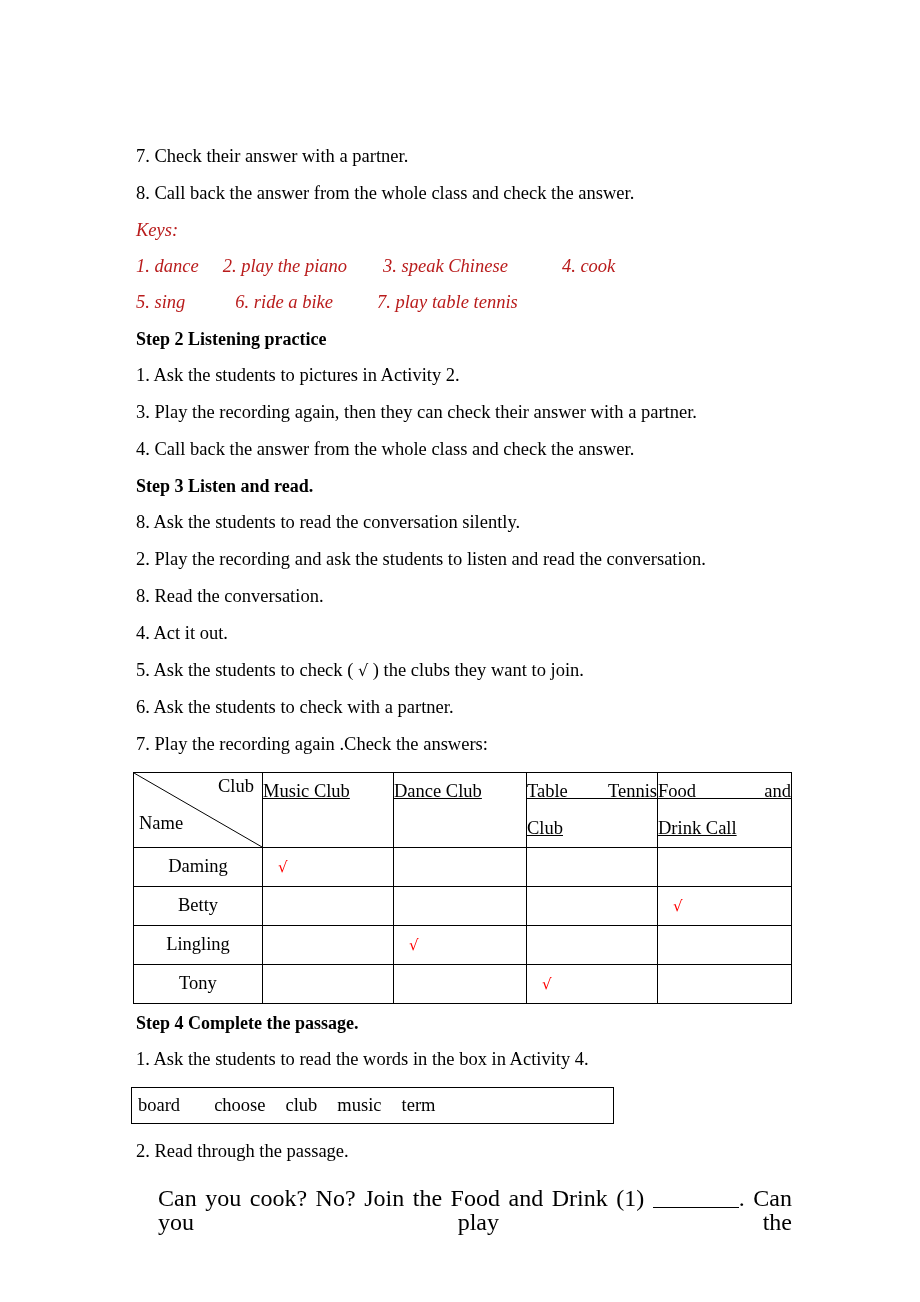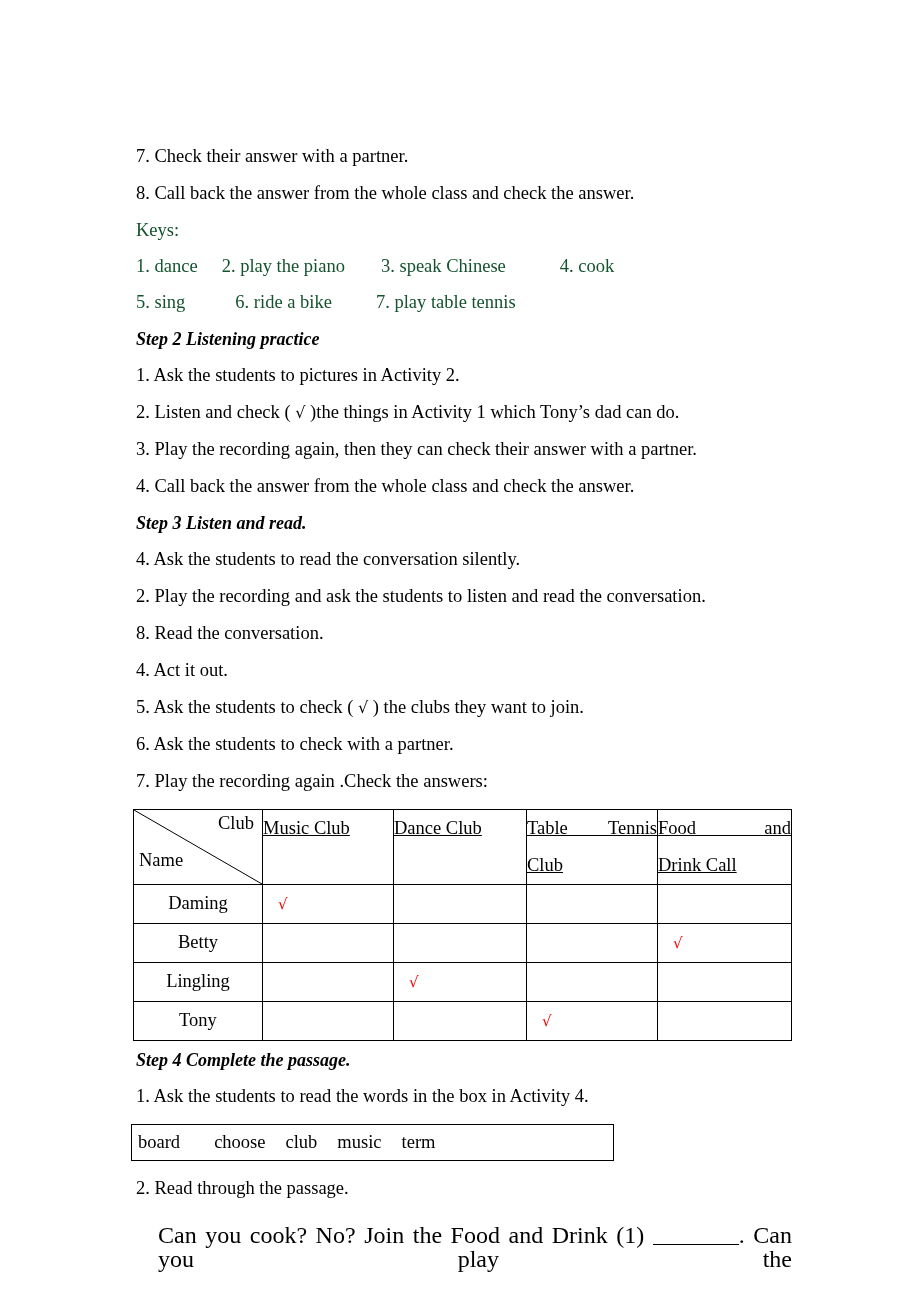--- a/index.html
+++ b/index.html
@@ -35,23 +35,22 @@
     font-size: 18.5px;
     line-height: 1.0;
     margin: 0 0 18.5px 0;
     white-space: nowrap;
   }
   .heading {
     font-size: 18px;
     font-weight: bold;
     line-height: 1.0;
     margin: 0 0 18.5px 0;
-    font-style: italic;
-  }
-  .red { color: #14532d; }
+  }
+  .red { color: #b91c1c; font-style: italic; }
 
   
   .para.tight { margin-bottom: 18px; }
   .keys-head { margin-bottom: 17px; }
   .keys-row { margin-bottom: 18px; }
   .before-step { margin-bottom: 18px; }
 
   
   .keys-row span.k { display: inline-block; }
   .gap-a { display: inline-block; width: 24px; }
@@ -201,29 +200,28 @@
     </p>
 
     <p class="para keys-row red before-step">
       <span class="k">5. sing</span><span class="gap-d"></span><span class="k">6. ride a bike</span><span class="gap-e"></span><span class="k">7. play table tennis</span>
     </p>
 
     <p class="heading">Step 2 Listening practice</p>
 
     <p class="para">1. Ask the students to pictures in Activity 2.</p>
 
-    <p class="para"><span>2. Listen and check ( </span><span class="check-sym">√</span><span> )the things in Activity 1 which Tony’s dad can do.</span></p>
 
     <p class="para">3. Play the recording again, then they can check their answer with a partner.</p>
 
     <p class="para before-step">4. Call back the answer from the whole class and check the answer.</p>
 
     <p class="heading">Step 3 Listen and read.</p>
 
-    <p class="para">4. Ask the students to read the conversation silently.</p>
+    <p class="para">8. Ask the students to read the conversation silently.</p>
     <p class="para">2. Play the recording and ask the students to listen and read the conversation.</p>
     <p class="para">8. Read the conversation.</p>
     <p class="para">4. Act it out.</p>
 
     <p class="para"><span>5. Ask the students to check ( </span><span class="check-sym">√</span><span> ) the clubs they want to join.</span></p>
 
     <p class="para">6. Ask the students to check with a partner.</p>
     <p class="para tight">7. Play the recording again .Check the answers:</p>
 
     <table class="club-table">

